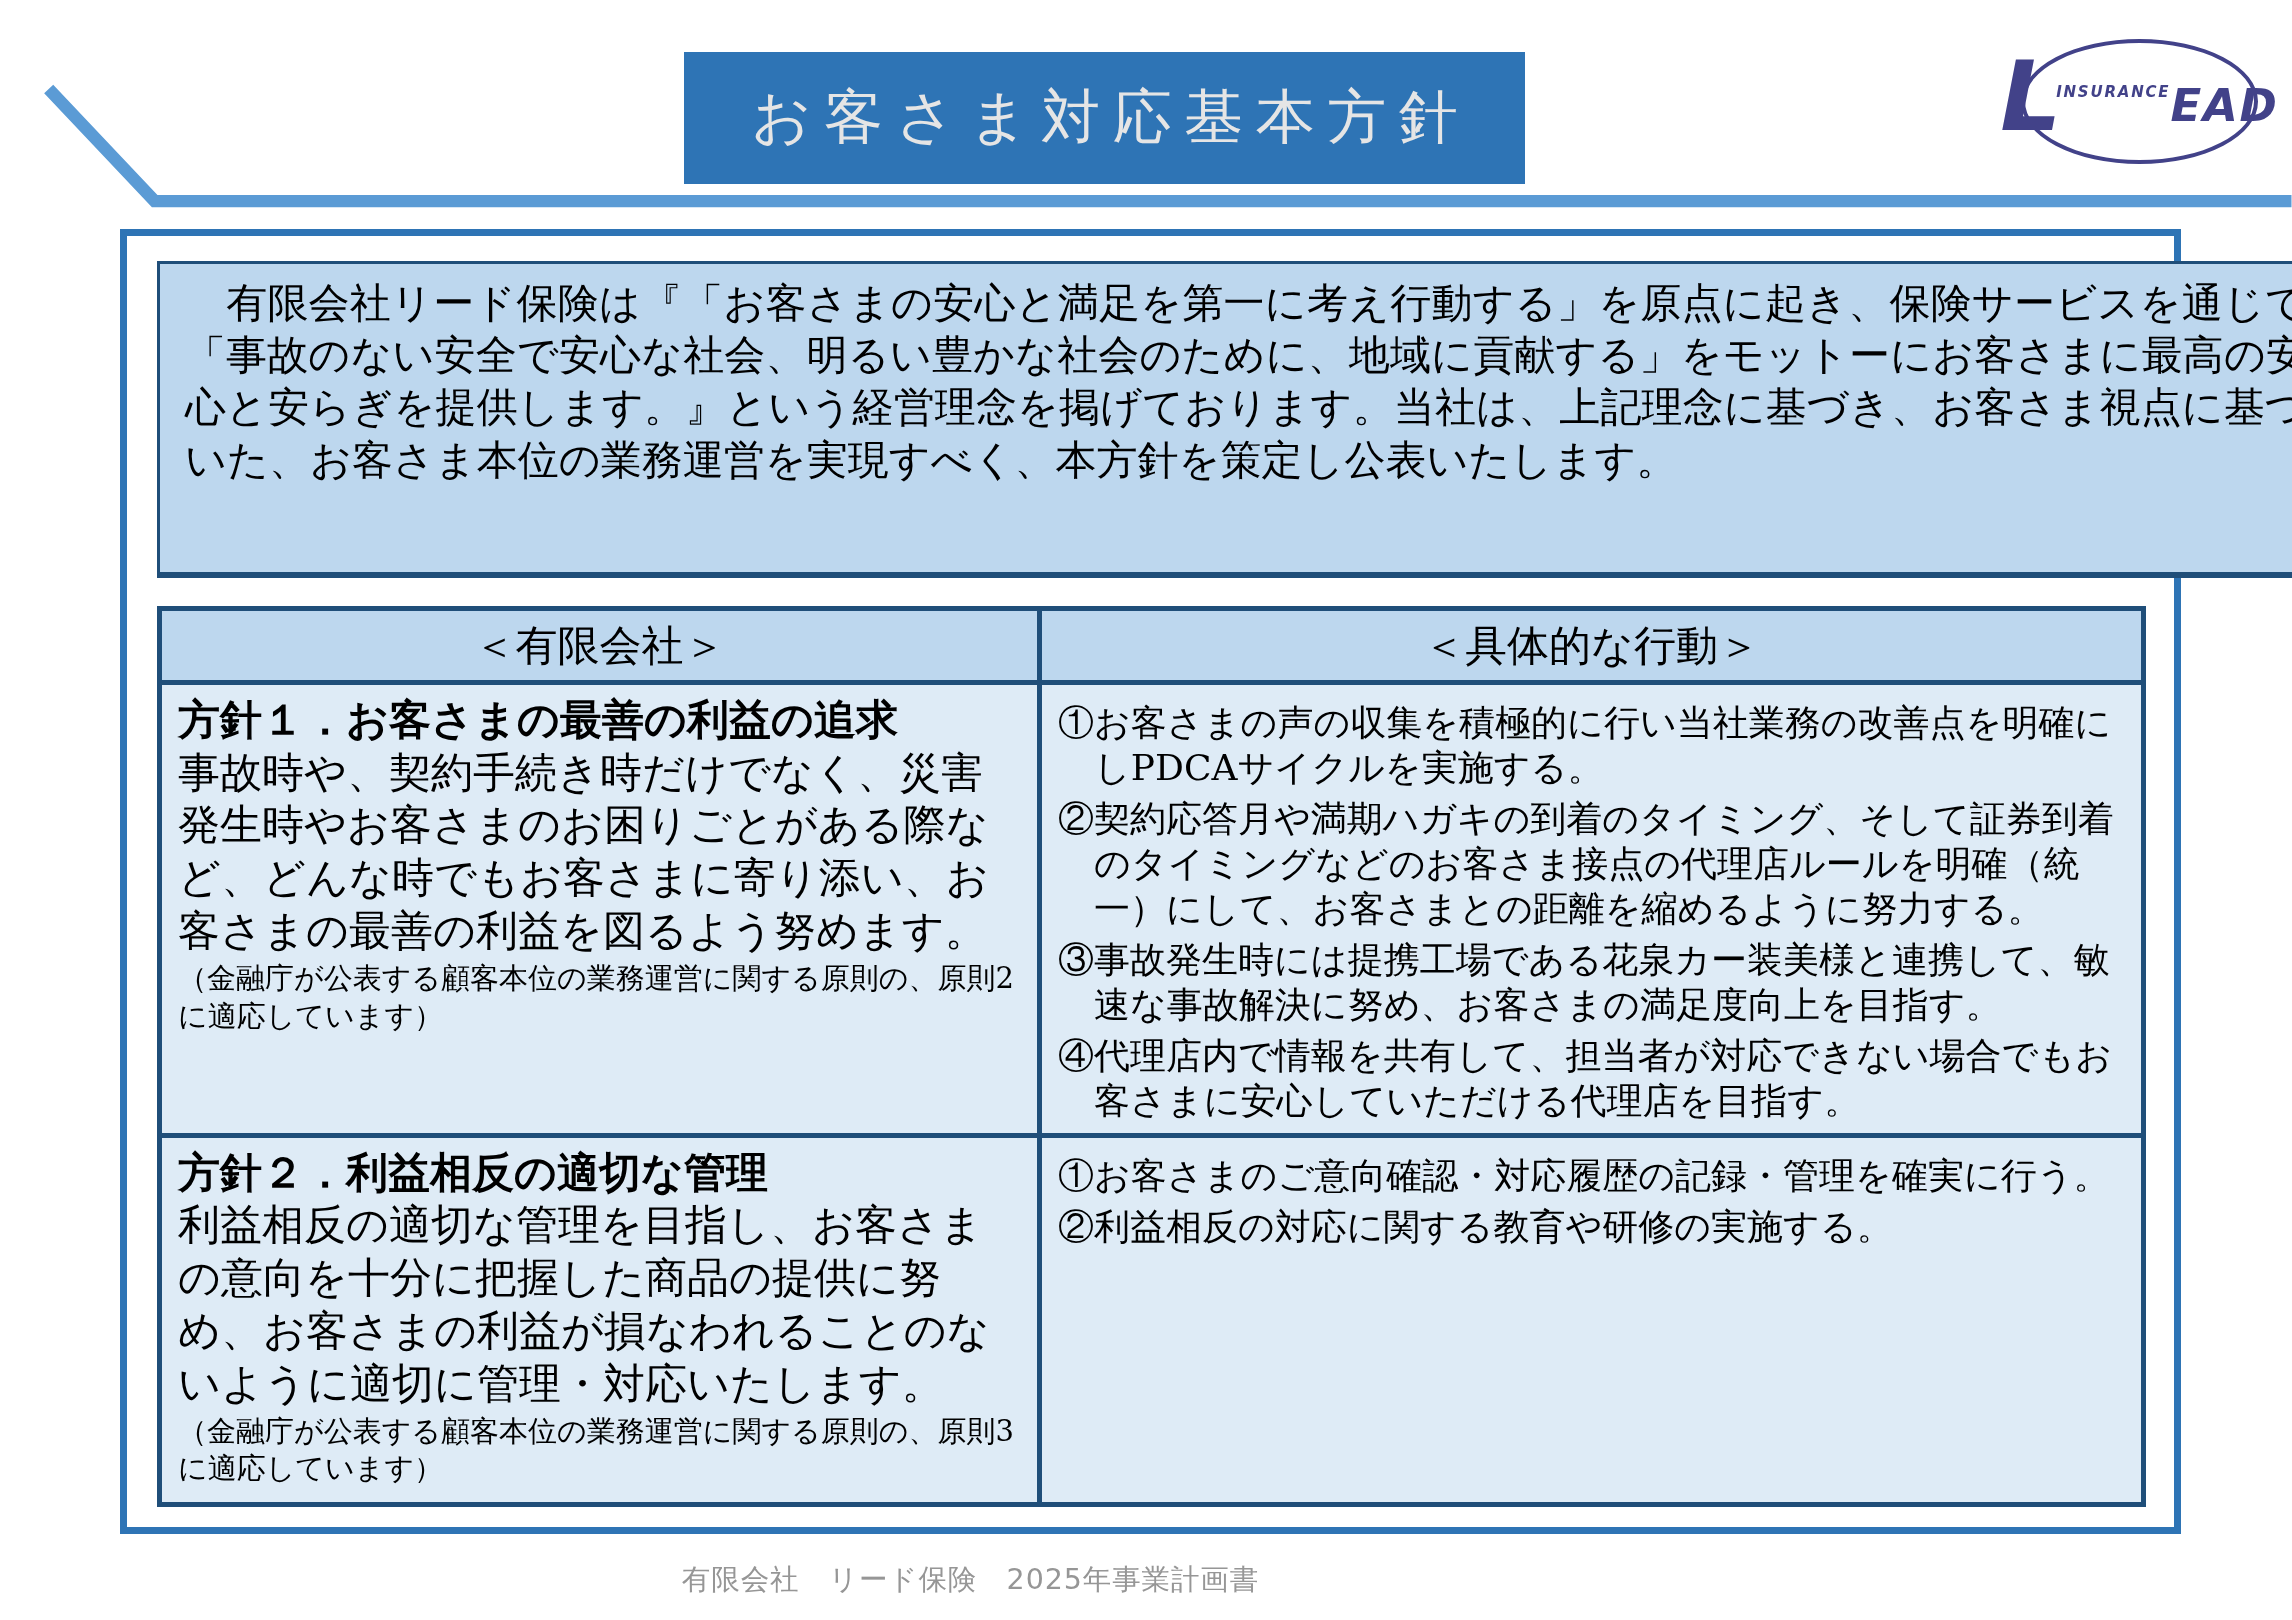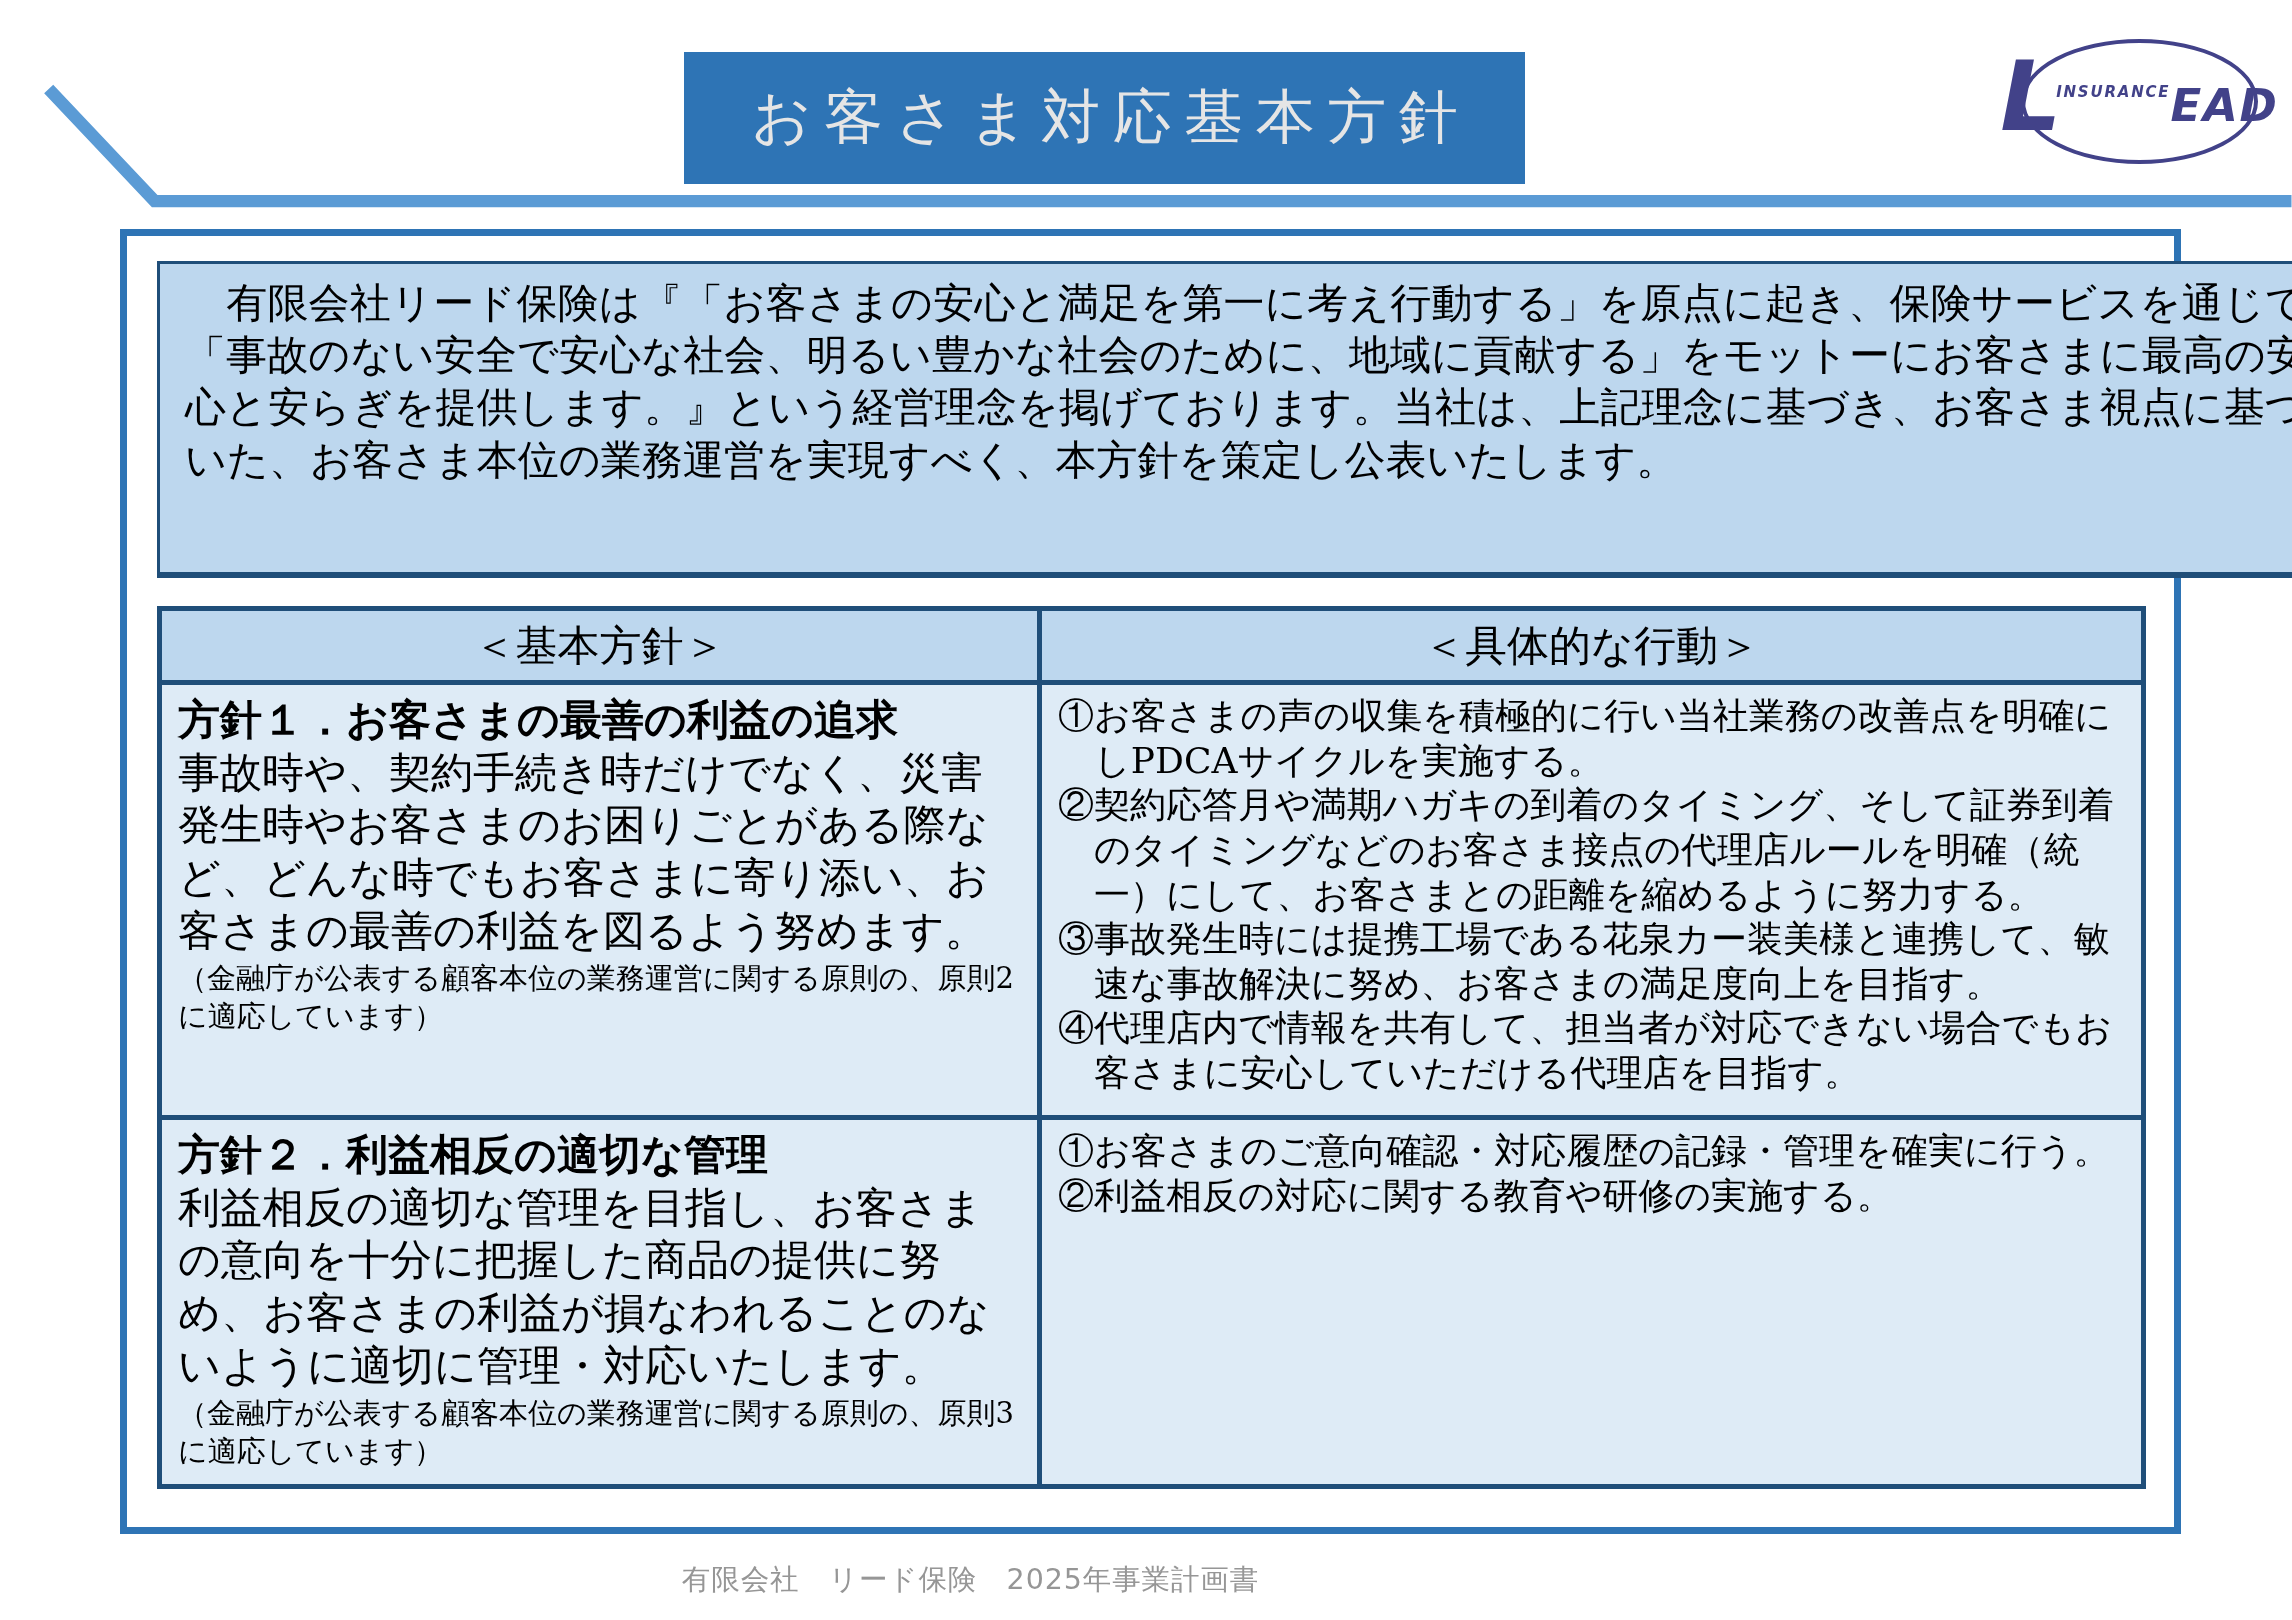--- a/index.html
+++ b/index.html
@@ -60,21 +60,21 @@
   }
   .policy-table td { background: var(--fillLight, #DEEBF6); padding: 9px 14.3px 9px 16px; }
   .row-1 td { height: 435px; }
   .row-2 td { height: 369px; }
 
   .p-title { font-size: 42px; font-weight: bold; line-height: 1.25; }
   .p-body  { font-size: 42px; line-height: 1.26; }
   .p-note  { font-size: 29px; line-height: 1.3; margin-top: 1.8px; }
 
   .actions { font-size: 36px; line-height: 1.24; }
-  .action-item { padding-left: 1em; text-indent: -1em; }
+  .action-item { padding-left: 1em; text-indent: -1em; margin-top: 7px; }
 
   
   .footer-text {
     position: absolute; left: 0; top: 1561px; width: 1941px; text-align: center;
     font-family: "DejaVu Sans", "Liberation Sans", sans-serif;
     font-size: 28.5px; color: var(--footer, #969696); letter-spacing: 0.9px;
   }
 </style>
 </head>
 <body>
@@ -101,21 +101,21 @@
   <div class="intro-text">　有限会社リード保険は『「お客さまの安心と満足を第一に考え行動する」を原点に起き、保険サービスを通じて「事故のない安全で安心な社会、明るい豊かな社会のために、地域に貢献する」をモットーにお客さまに最高の安心と安らぎを提供します。』という経営理念を掲げております。当社は、上記理念に基づき、お客さま視点に基づいた、お客さま本位の業務運営を実現すべく、本方針を策定し公表いたします。</div>
 </div>
 
 <table class="policy-table">
   <colgroup>
       <col style="width:880px">
       <col style="width:1104px">
     </colgroup>
   <thead>
     <tr>
-      <th>＜基本方針＞</th>
+      <th>＜有限会社＞</th>
       <th>＜具体的な行動＞</th>
     </tr>
   </thead>
   <tbody>
     <tr class="row-1">
       <td>
         <div class="p-title">方針１．お客さまの最善の利益の追求</div>
         <div class="p-body">事故時や、契約手続き時だけでなく、災害発生時やお客さまのお困りごとがある際など、どんな時でもお客さまに寄り添い、お客さまの最善の利益を図るよう努めます。</div>
         <div class="p-note">（金融庁が公表する顧客本位の業務運営に関する原則の、原則2に適応しています）</div>
       </td>

